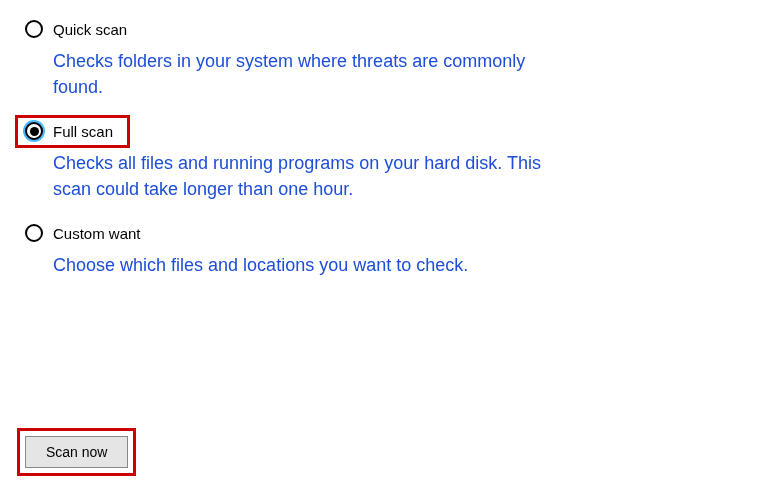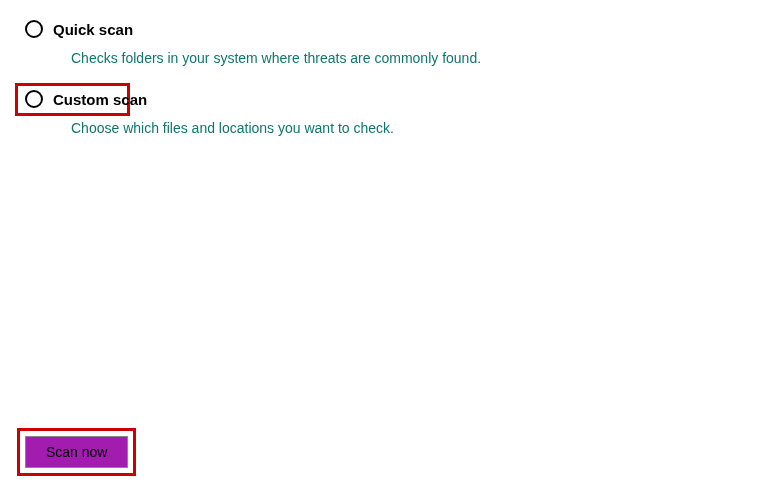--- a/index.html
+++ b/index.html
@@ -18,21 +18,20 @@
       position: relative;
     }
     .option {
       margin-bottom: 22px;
       position: relative;
     }
     .option-header {
       display: flex;
       align-items: center;
       cursor: pointer;
-      font-weight: bold;
     }
     .radio {
       width: 18px;
       height: 18px;
       border: 2px solid #000;
       border-radius: 50%;
       margin-right: 10px;
       flex-shrink: 0;
       display: inline-flex;
       align-items: center;
@@ -48,45 +47,45 @@
       border-radius: 50%;
     }
     .radio.selected {
       box-shadow: 0 0 0 2px #4db8ff;
     }
     .option-label {
       font-size: 15px;
       color: #000;
     }
     .option-desc {
-      margin-left: 46px;
+      margin-left: 28px;
       margin-top: 10px;
-      font-size: 14px;
-      color: #0f766e;
+      font-size: 18px;
+      color: #1d4ed8;
       line-height: 1.45;
       max-width: 520px;
     }
     .highlight-box {
       position: absolute;
       border: 3px solid #cc0000;
       pointer-events: none;
     }
     .highlight-fullscan {
       top: -7px;
       left: -10px;
       width: 115px;
       height: 33px;
     }
     .scan-button-wrap {
       position: absolute;
       bottom: 35px;
       left: 25px;
     }
     .scan-button {
-      background: #a21caf;
+      background: #e5e5e5;
       border: 1px solid #888;
       padding: 7px 20px;
       font-size: 14px;
       font-family: inherit;
       cursor: pointer;
       min-width: 100px;
     }
     .highlight-scannow {
       position: absolute;
       top: -8px;
@@ -103,26 +102,31 @@
 <div class="option">
   <div class="option-header">
     <span class="radio"></span>
     <span class="option-label">Quick scan</span>
   </div>
   <div class="option-desc">Checks folders in your system where threats are commonly found.</div>
 </div>
 
 <div class="option" style="position:relative;">
   <div class="highlight-box highlight-fullscan"></div>
+  <div class="option-header">
+    <span class="radio selected"></span>
+    <span class="option-label">Full scan</span>
+  </div>
+  <div class="option-desc">Checks all files and running programs on your hard disk. This scan could take longer than one hour.</div>
 </div>
 
 <div class="option">
   <div class="option-header">
     <span class="radio"></span>
-    <span class="option-label">Custom scan</span>
+    <span class="option-label">Custom want</span>
   </div>
   <div class="option-desc">Choose which files and locations you want to check.</div>
 </div>
 
 <div class="option">
 </div>
 
 <div class="scan-button-wrap">
   <div class="highlight-scannow"></div>
   <button class="scan-button">Scan now</button>

